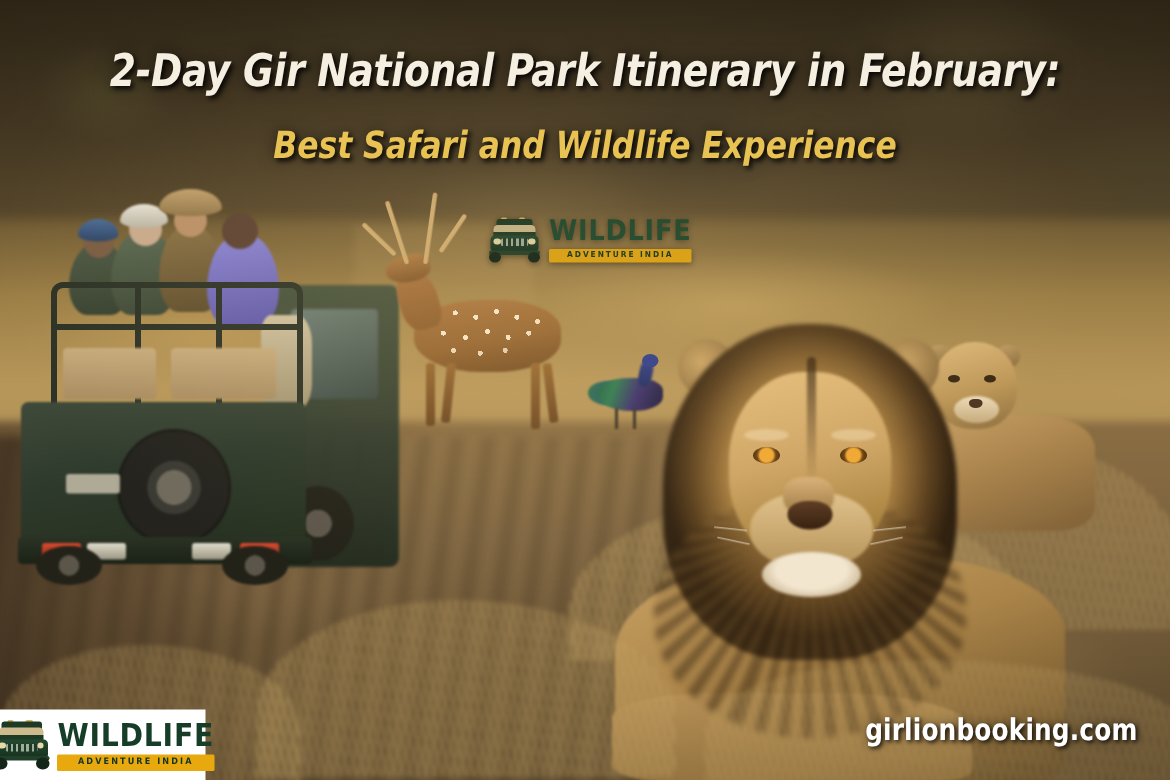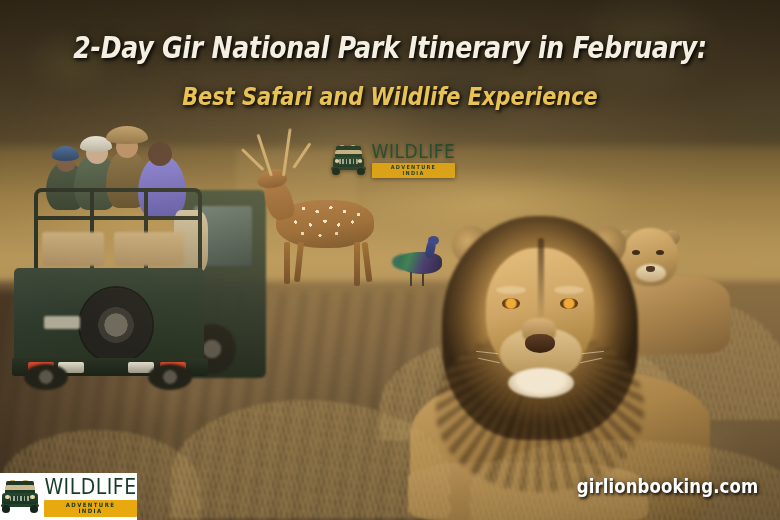--- a/index.html
+++ b/index.html
@@ -231,21 +231,21 @@
     text-shadow:1.5px 1.5px 3px rgba(0,0,0,.8), 0 0 8px rgba(0,0,0,.5);
     transform:scaleX(.92);transform-origin:right bottom;
   }
 
   
   .logo{display:flex;align-items:center;gap:5px;}
   .logo .jeep-ic{position:relative;flex:none;}
   .logo .brandwrap{display:flex;flex-direction:column;align-items:center;}
   .logo .brand{
     font-family:"DejaVu Sans Condensed","Liberation Sans", sans-serif;
-    font-weight:normal;color:#163d28;letter-spacing:.5px;line-height:1;
+    font-weight:bold;color:#163d28;letter-spacing:.5px;line-height:1;
   }
   .logo .ribbon{
     position:relative;background:#e8a90f;color:#143522;
     font-family:"DejaVu Sans Condensed","Liberation Sans", sans-serif;
     font-weight:bold;text-align:center;line-height:1;
     border-radius:1px;
   }
   .logo .ribbon::before,.logo .ribbon::after{
     content:"";position:absolute;top:0;width:0;height:0;
     border-top:0 solid transparent;

